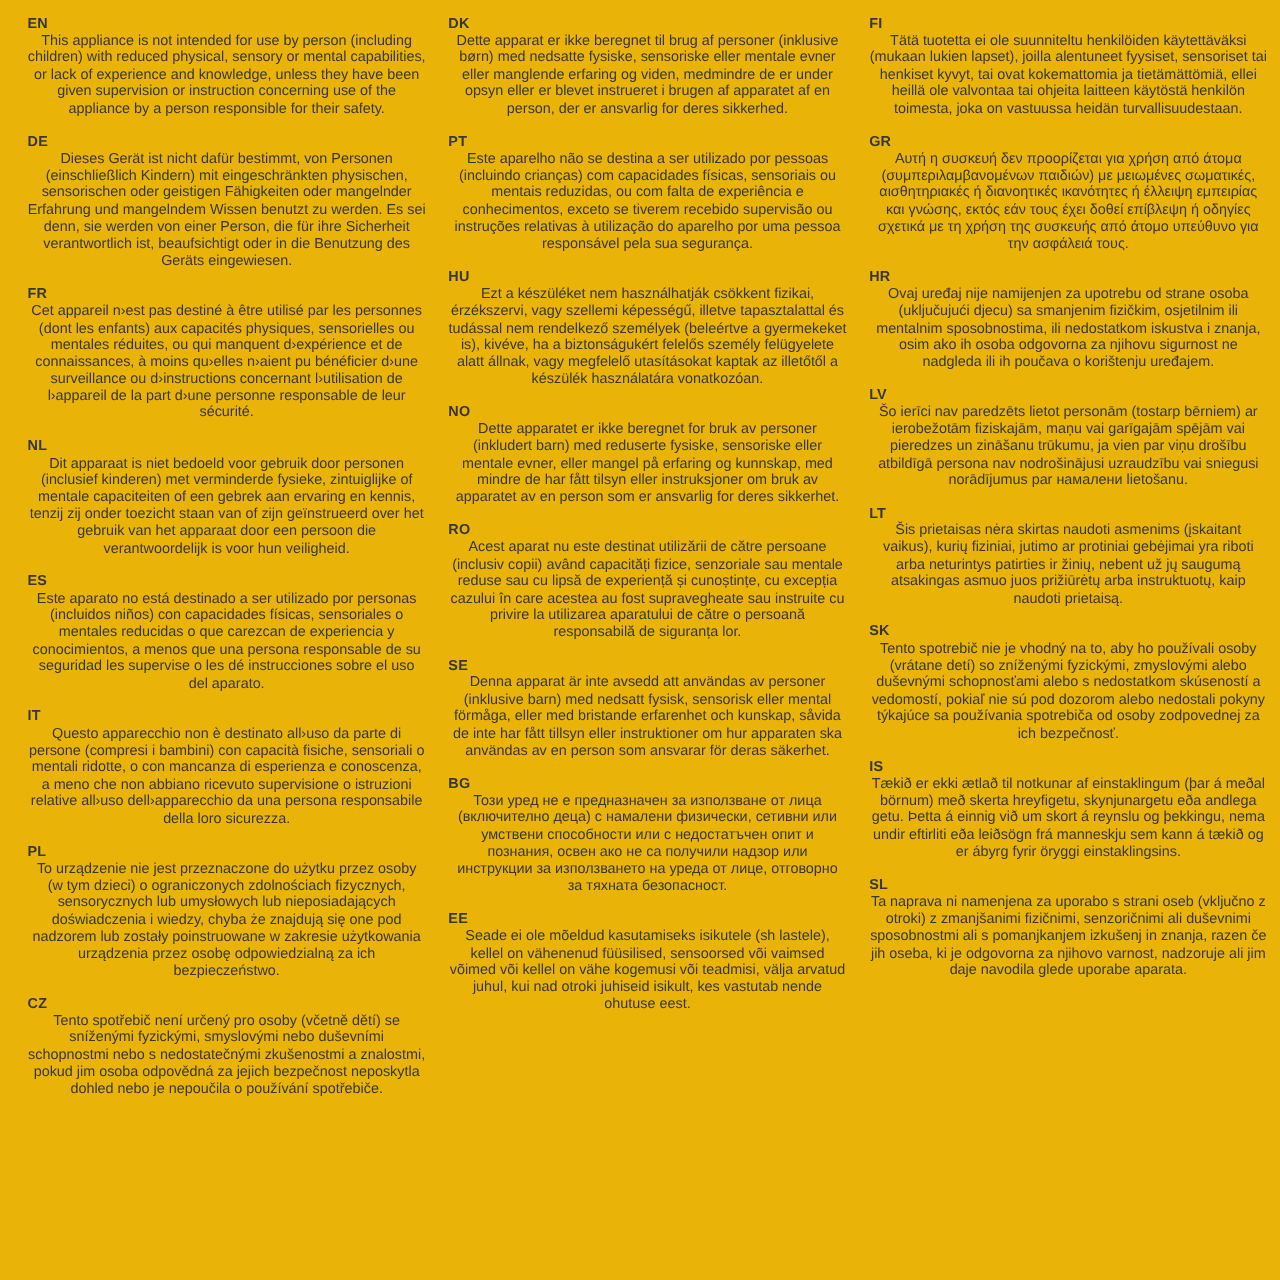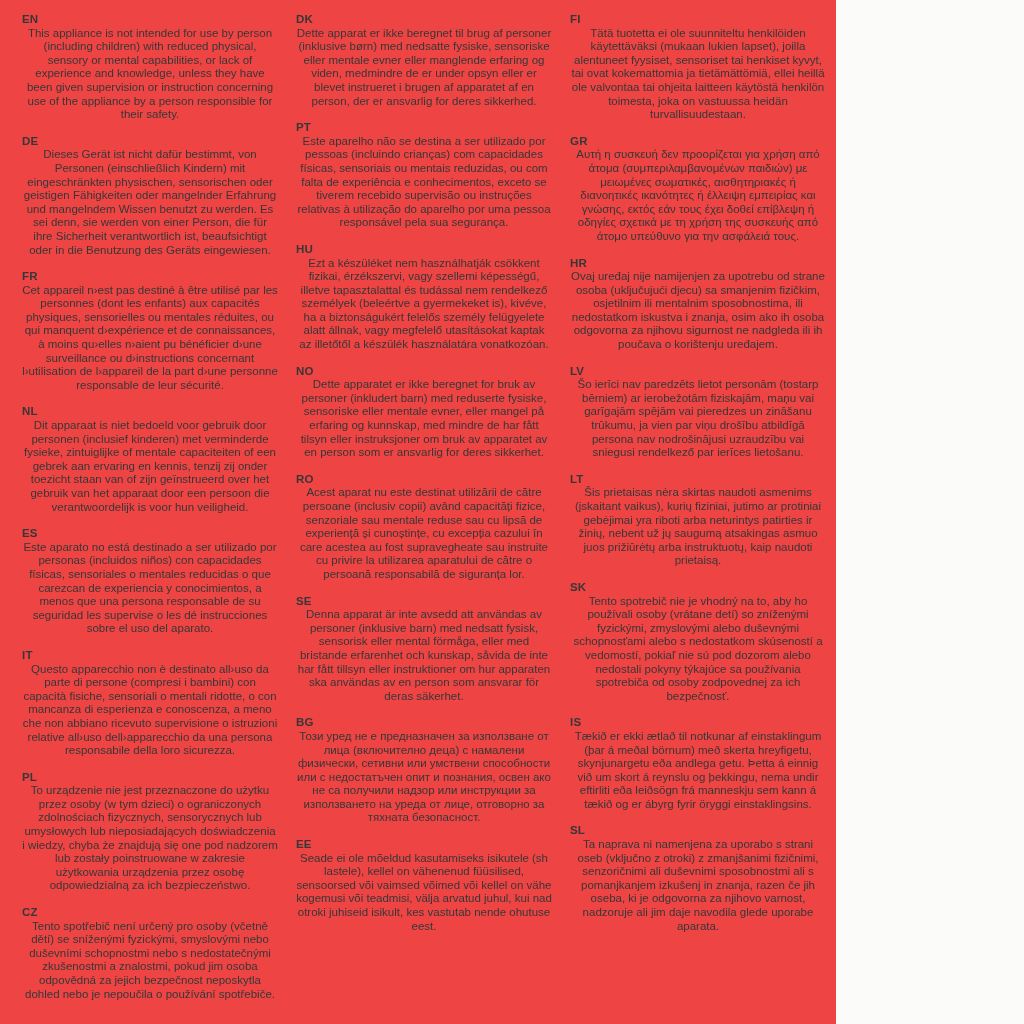--- a/index.html
+++ b/index.html
@@ -2,23 +2,23 @@
 <html><head>
 <meta charset="utf-8">
 <style>
   html, body {
     margin: 0;
     padding: 0;
     background: #fbfbfa;
   }
   .page {
     position: relative;
-    width: 836px;
+    width: 1024px;
     height: 1024px;
-    background: #ef4444;
+    background: #eab308;
     box-sizing: border-box;
     padding: 13px 10px 0 22px;
     color: #373737;
     font-family: "Liberation Sans", "DejaVu Sans", sans-serif;
     overflow: hidden;
   }
   .columns {
     display: grid;
     grid-template-columns: 1fr 1fr 1fr;
     column-gap: 18px;
@@ -124,21 +124,21 @@
         <section class="lang-section">
           <div class="lang-code">GR</div>
           <p class="lang-text">Αυτή η συσκευή δεν προορίζεται για χρήση από άτομα (συμπεριλαμβανομένων παιδιών) με μειωμένες σωματικές, αισθητηριακές ή διανοητικές ικανότητες ή έλλειψη εμπειρίας και γνώσης, εκτός εάν τους έχει δοθεί επίβλεψη ή οδηγίες σχετικά με τη χρήση της συσκευής από άτομο υπεύθυνο για την ασφάλειά τους.</p>
         </section>
         <section class="lang-section">
           <div class="lang-code">HR</div>
           <p class="lang-text">Ovaj uređaj nije namijenjen za upotrebu od strane osoba (uključujući djecu) sa smanjenim fizičkim, osjetilnim ili mentalnim sposobnostima, ili nedostatkom iskustva i znanja, osim ako ih osoba odgovorna za njihovu sigurnost ne nadgleda ili ih poučava o korištenju uređajem.</p>
         </section>
         <section class="lang-section">
           <div class="lang-code">LV</div>
-          <p class="lang-text">Šo ierīci nav paredzēts lietot personām (tostarp bērniem) ar ierobežotām fiziskajām, maņu vai garīgajām spējām vai pieredzes un zināšanu trūkumu, ja vien par viņu drošību atbildīgā persona nav nodrošinājusi uzraudzību vai sniegusi rendelkező par ierīces lietošanu.</p>
+          <p class="lang-text">Šo ierīci nav paredzēts lietot personām (tostarp bērniem) ar ierobežotām fiziskajām, maņu vai garīgajām spējām vai pieredzes un zināšanu trūkumu, ja vien par viņu drošību atbildīgā persona nav nodrošinājusi uzraudzību vai sniegusi norādījumus par намалени lietošanu.</p>
         </section>
         <section class="lang-section">
           <div class="lang-code">LT</div>
           <p class="lang-text">Šis prietaisas nėra skirtas naudoti asmenims (įskaitant vaikus), kurių fiziniai, jutimo ar protiniai gebėjimai yra riboti arba neturintys patirties ir žinių, nebent už jų saugumą atsakingas asmuo juos prižiūrėtų arba instruktuotų, kaip naudoti prietaisą.</p>
         </section>
         <section class="lang-section">
           <div class="lang-code">SK</div>
           <p class="lang-text">Tento spotrebič nie je vhodný na to, aby ho používali osoby (vrátane detí) so zníženými fyzickými, zmyslovými alebo duševnými schopnosťami alebo s nedostatkom skúseností a vedomostí, pokiaľ nie sú pod dozorom alebo nedostali pokyny týkajúce sa používania spotrebiča od osoby zodpovednej za ich bezpečnosť.</p>
         </section>
         <section class="lang-section">

